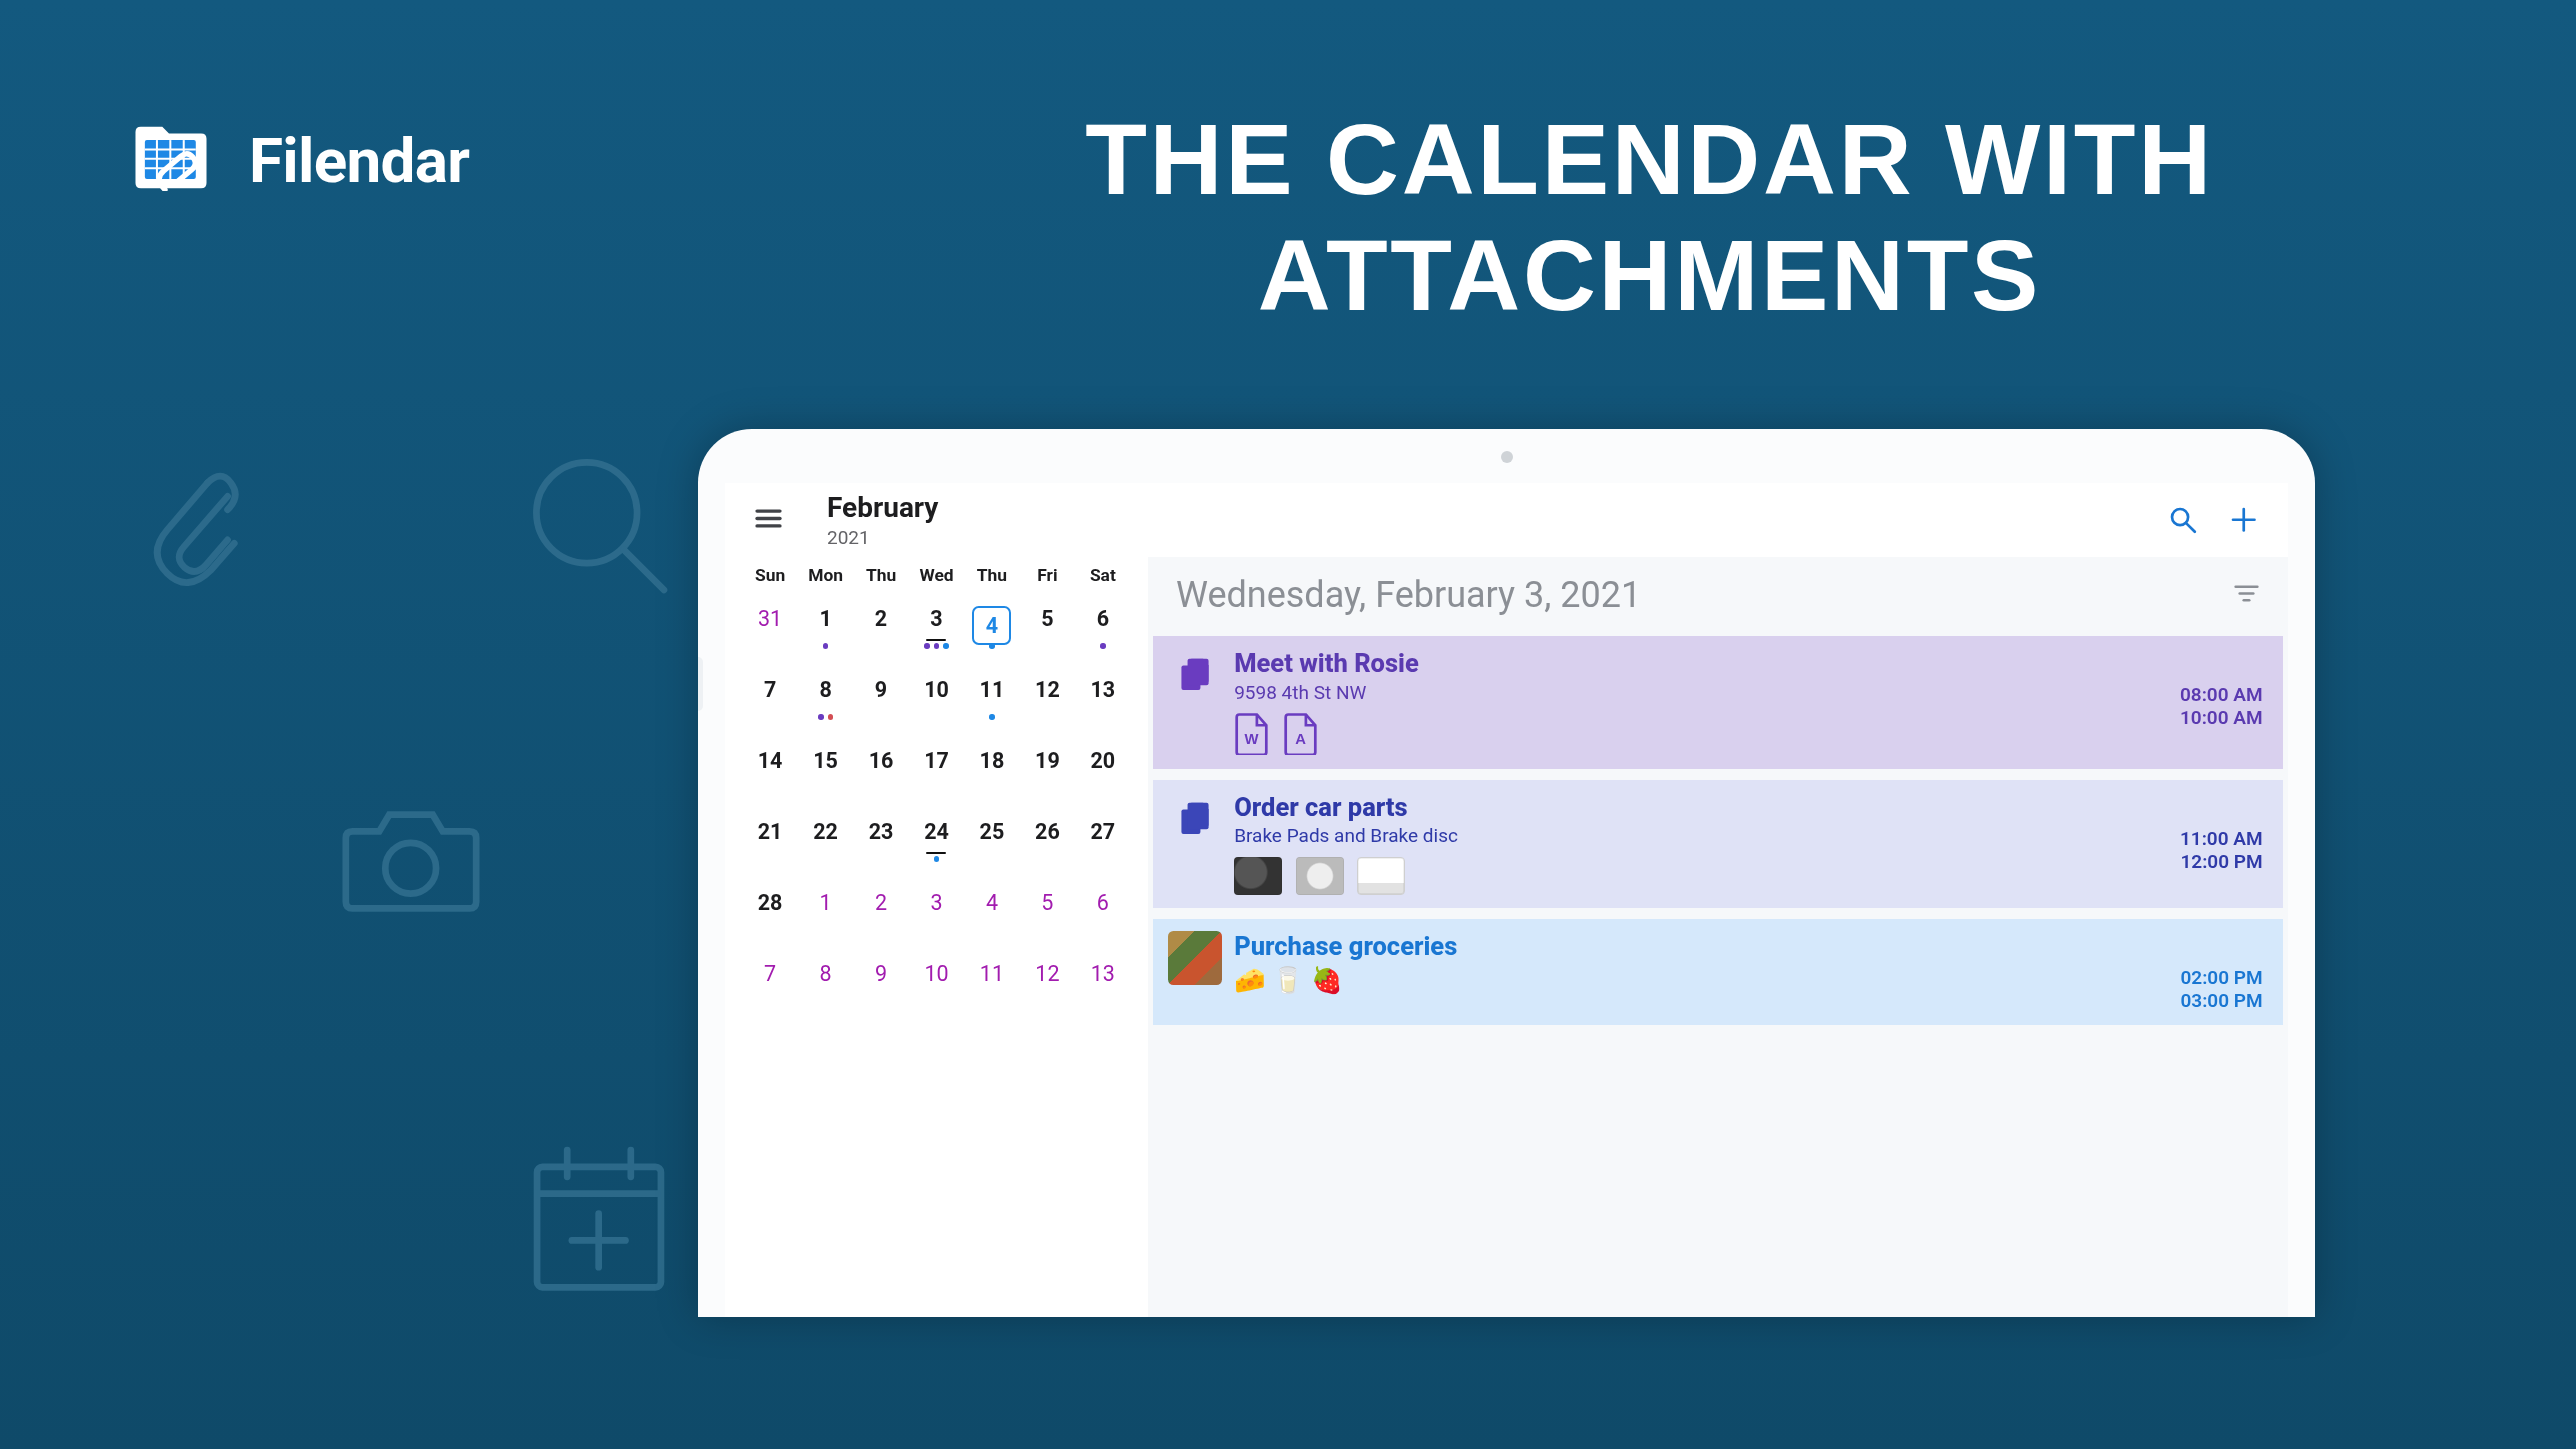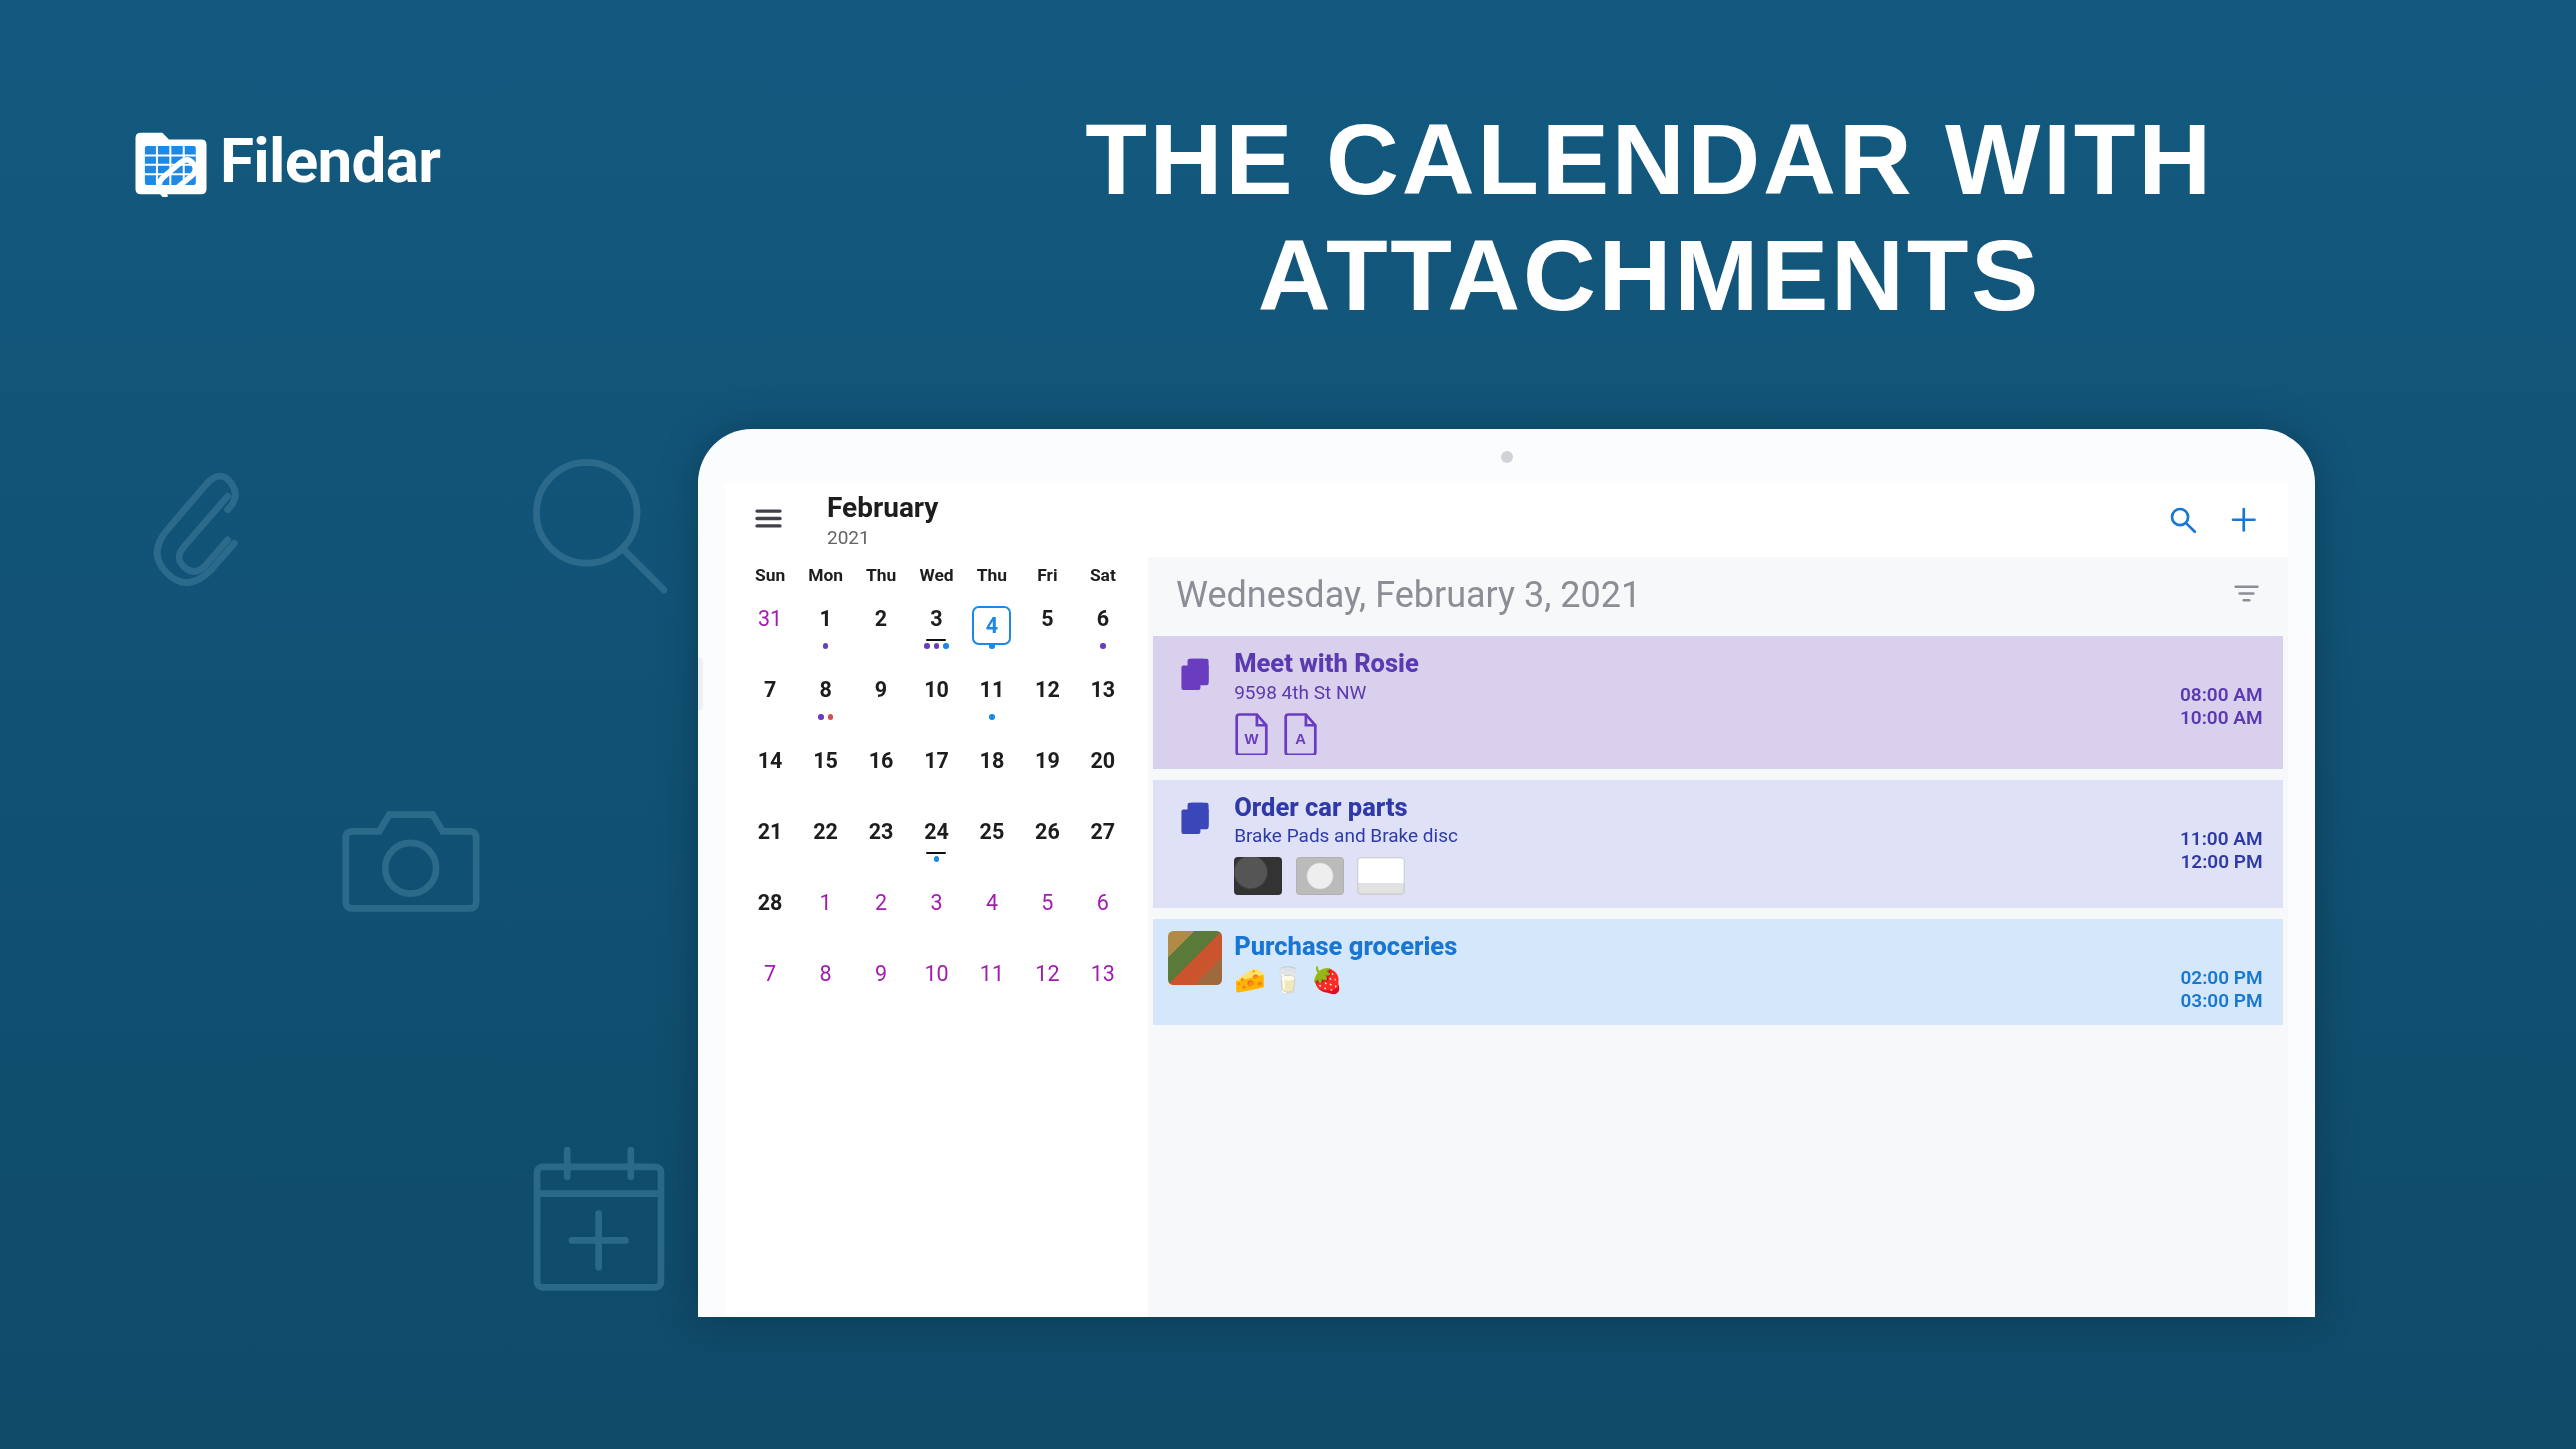--- a/index.html
+++ b/index.html
@@ -9,22 +9,22 @@
     background: linear-gradient(180deg, #13597f 0%, #0f4a69 100%);
     position: relative;
   }
 
   
   .logo {
     position: absolute;
     top: 124px;
     left: 134px;
     display: flex;
-    align-items: flex-end;
-    gap: 12px;
+    align-items: flex-start;
+    gap: 41px;
   }
   .logo-icon {
     width: 74px;
     height: 67px;
     position: relative;
   }
   .logo-icon svg { width: 100%; height: 100%; }
   .logo-text {
     font-size: 62px;
     font-weight: 700;

